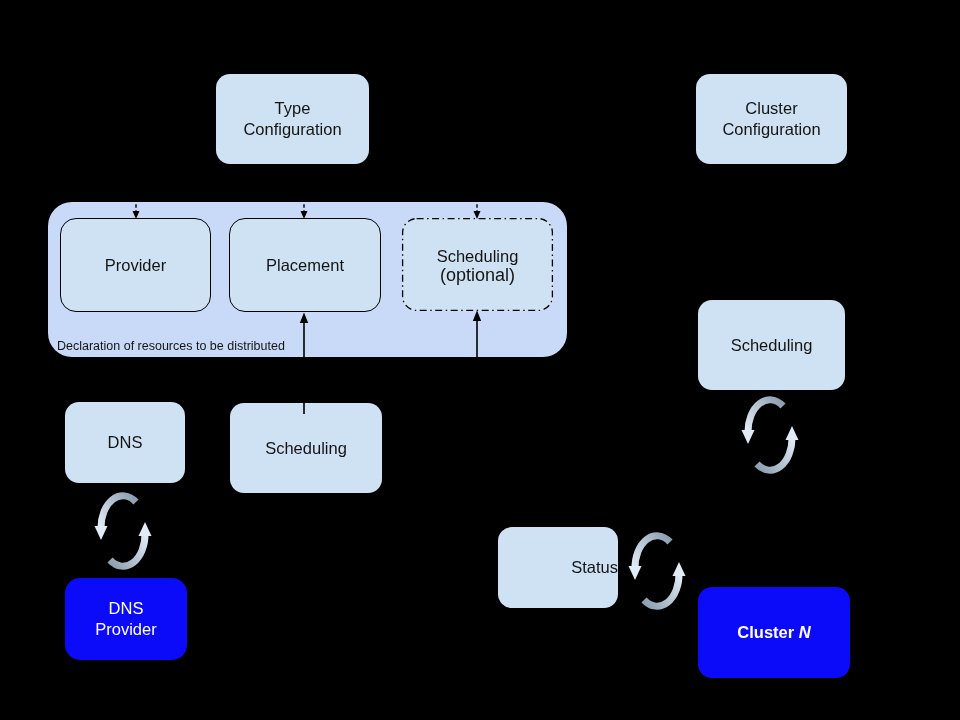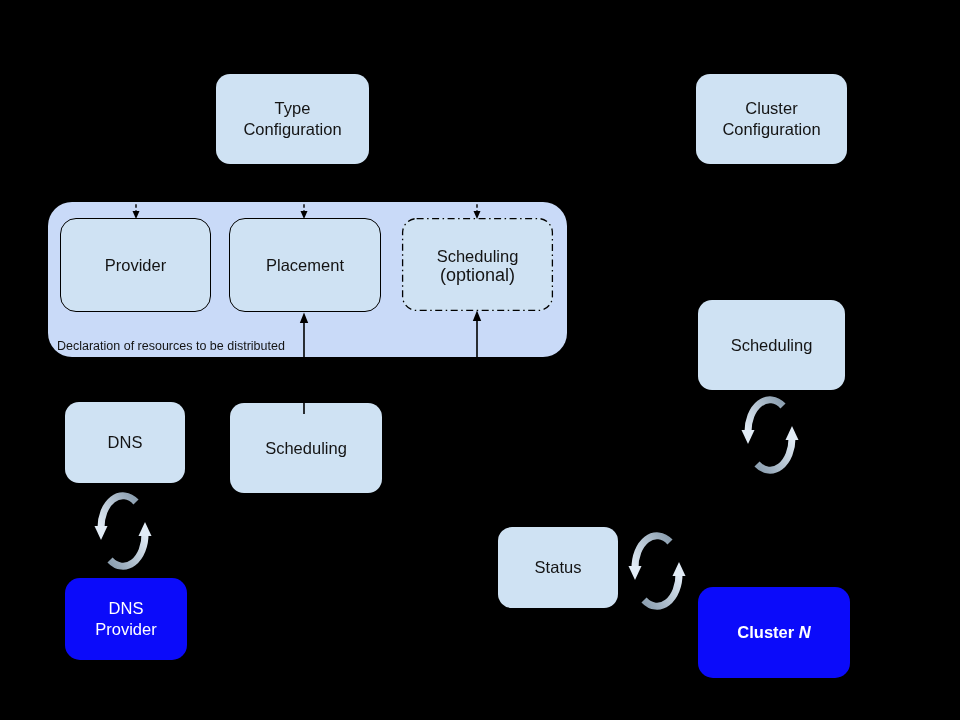--- a/index.html
+++ b/index.html
@@ -89,24 +89,24 @@
     <span class="node-label">Scheduling</span>
   </div>
   <div class="node blue" style="left:65px;top:578px;width:122px;height:82px;">
     <span class="node-label">DNS
 Provider</span>
   </div>
 
   <div class="node light" style="left:698px;top:300px;width:147px;height:90px;">
     <span class="node-label">Scheduling</span>
   </div>
-  <div class="node light" style="left:498px;top:527px;width:120px;height:81px;">
+  <div class="node light" style="left:498px;top:527px;width:120px;height:81px;justify-content:flex-end;">
     <span class="node-label">Status</span>
   </div>
-  <div class="node blue bold" style="left:698px;top:587px;width:152px;height:91px;">
+  <div class="node blue bold" style="left:698px;top:587px;width:152px;height:91px;border-radius:14px;">
     <span class="node-label"><span>Cluster </span><span style="font-style:italic;">N</span></span>
   </div>
 
   <svg class="overlay" viewBox="0 0 960 720">
     <defs>
       <linearGradient id="gTop" gradientUnits="userSpaceOnUse" x1="14" y1="-29" x2="-22" y2="-2">
         <stop offset="0" class="stop-dark"></stop>
           <stop offset="1" class="stop-light"></stop>
       </linearGradient>
       <linearGradient id="gBot" gradientUnits="userSpaceOnUse" x1="-14" y1="29" x2="22" y2="2">

